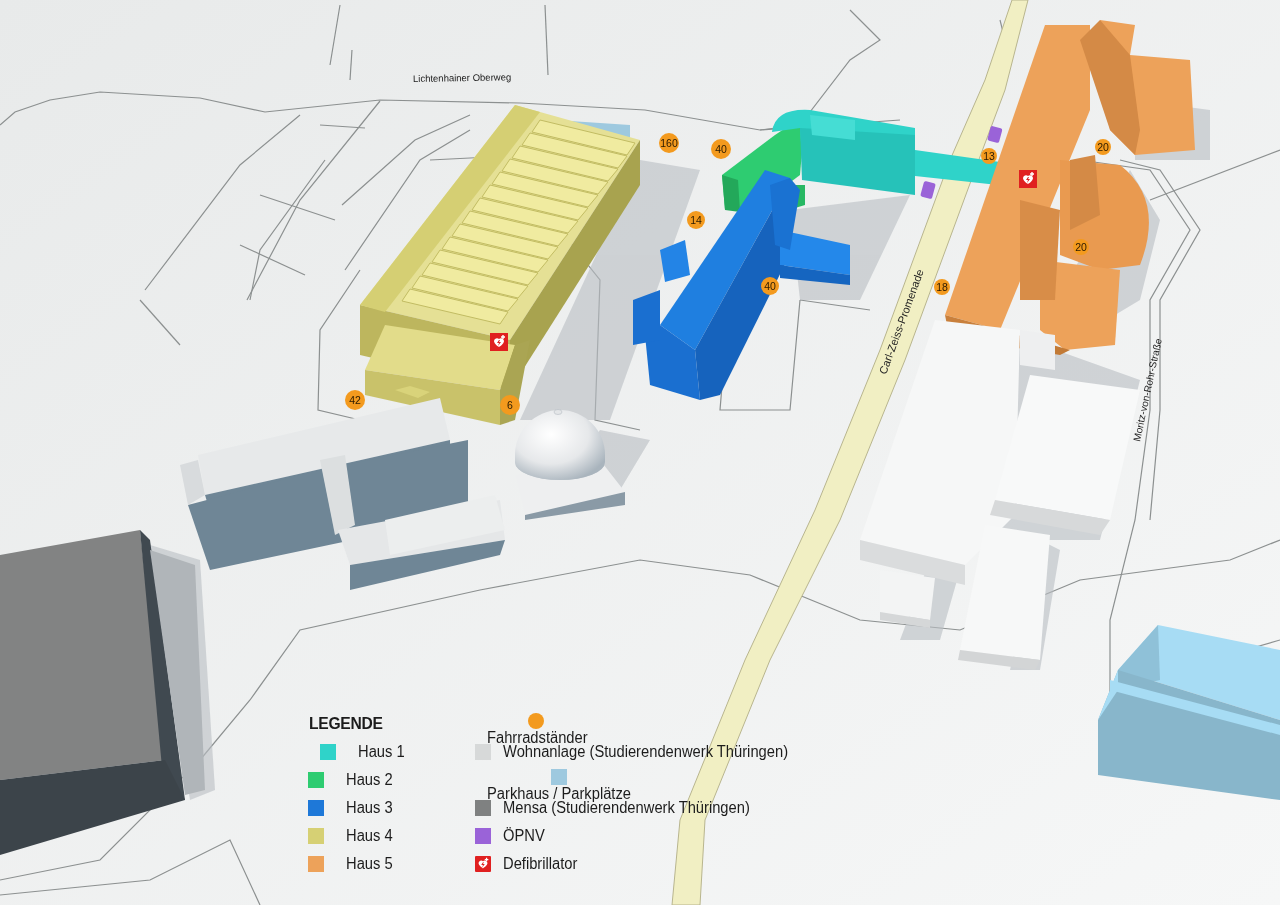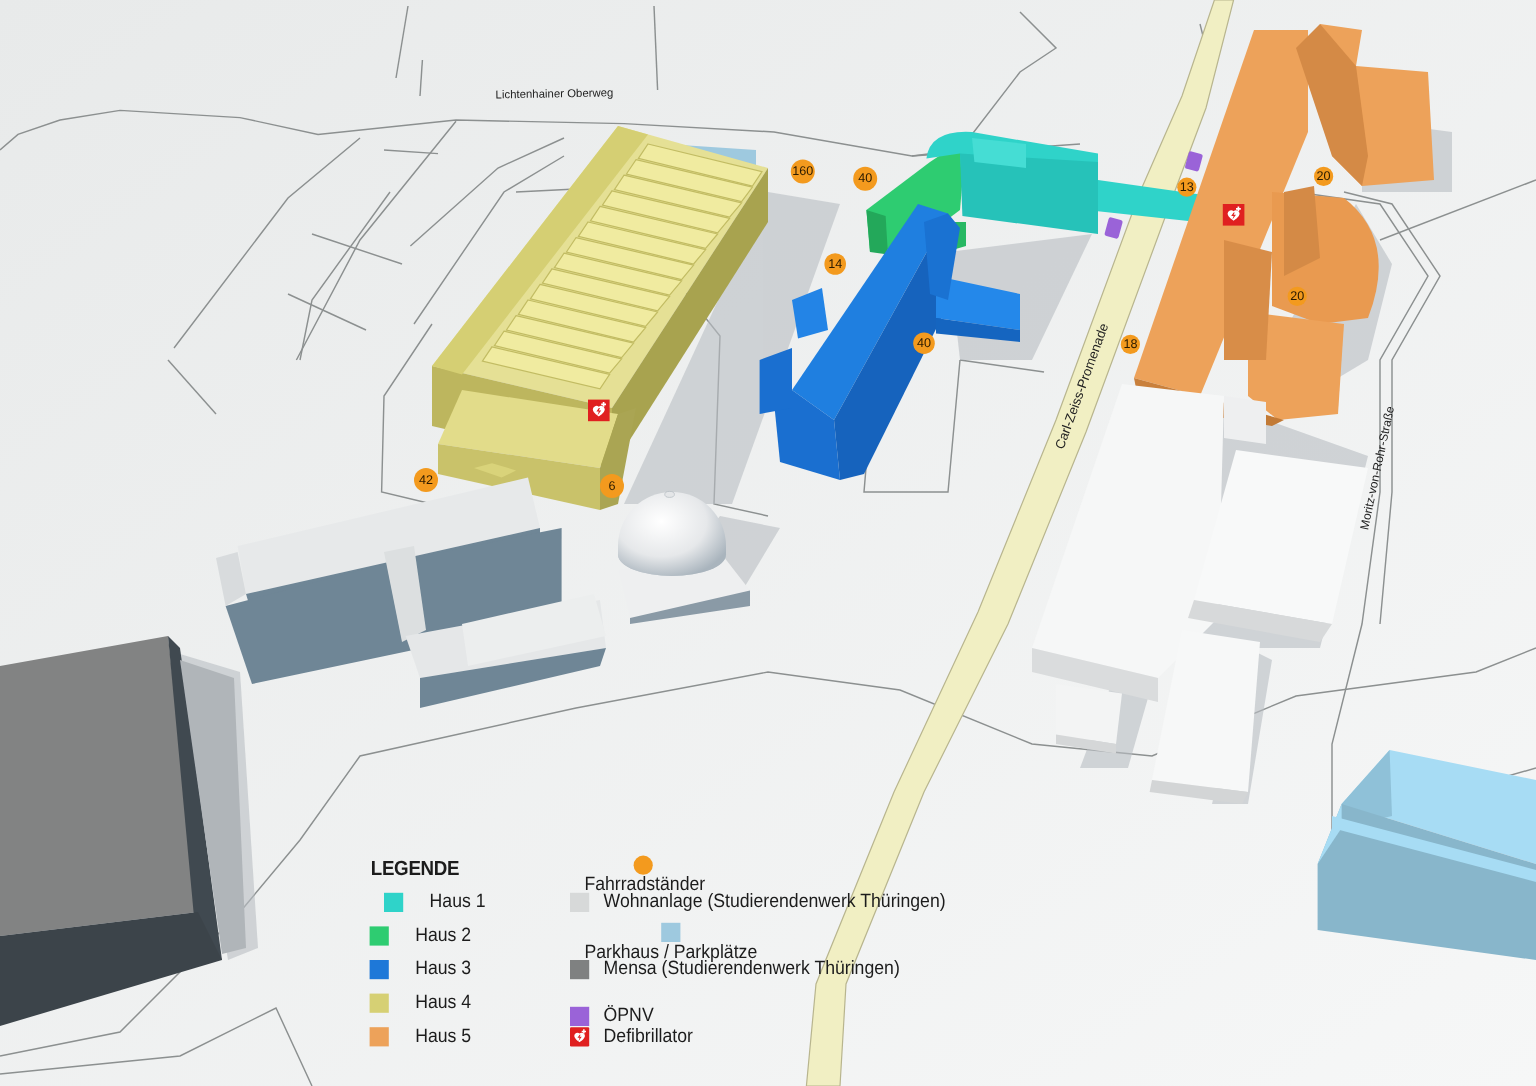--- a/index.html
+++ b/index.html
@@ -309,21 +309,21 @@
       <span class="legend-label">Wohnanlage (Studierendenwerk Thüringen)</span>
     </div>
     <div class="legend-item" style="left:175px; top:57px;flex-direction:column;">
       <span class="legend-swatch" style="background:#9ec9df"></span>
       <span class="legend-label">Parkhaus / Parkplätze</span>
     </div>
     <div class="legend-item" style="left:175px; top:85px;justify-content:center;">
       <span class="legend-swatch" style="background:#7f8181"></span>
       <span class="legend-label">Mensa (Studierendenwerk Thüringen)</span>
     </div>
-    <div class="legend-item" style="left:175px; top:113px;margin-top:11px;">
+    <div class="legend-item" style="left:175px; top:113px;">
       <span class="legend-swatch" style="background:#9a63d8"></span>
       <span class="legend-label">ÖPNV</span>
     </div>
     <div class="legend-item" style="left:175px; top:141px;justify-content:center;">
       <span class="defi-icon">
         <svg width="16" height="16" viewBox="0 0 18 18">
           <path d="M4,8 a3,3 0 0 1 5,-2 a3,3 0 0 1 5,2 c0,3 -5,6 -5,6 c0,0 -5,-3 -5,-6z" fill="#fff"></path>
           <path d="M9,7 l-2,3 h2 l-1,3 l3,-4 h-2 l1,-2z" fill="#e02020"></path>
           <path d="M13,2 v4 M11,4 h4" stroke="#fff" stroke-width="1.4"></path>
         </svg>

